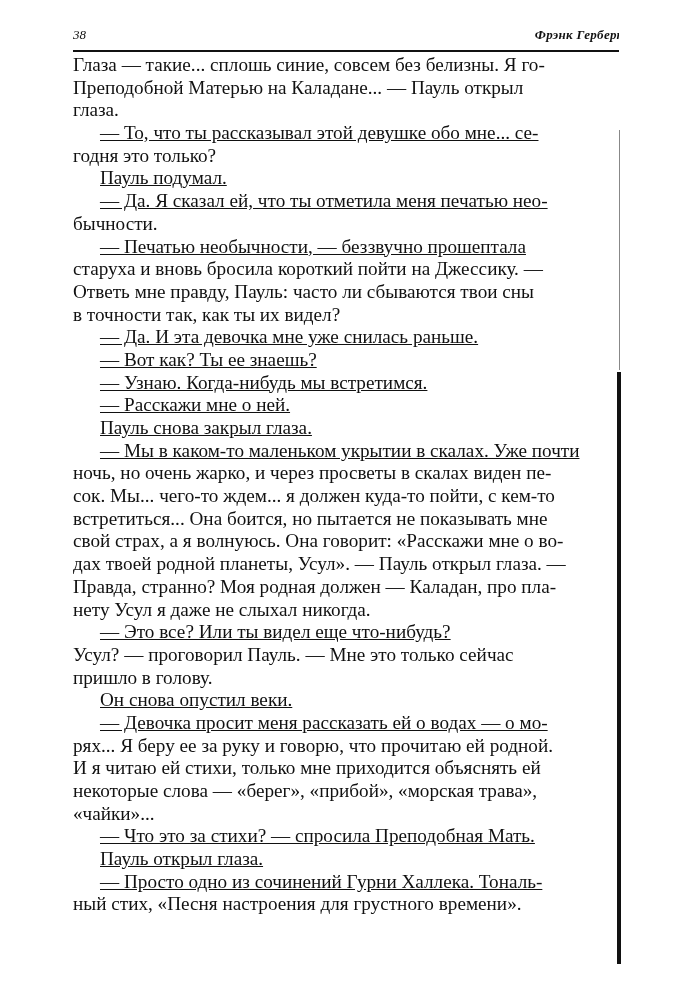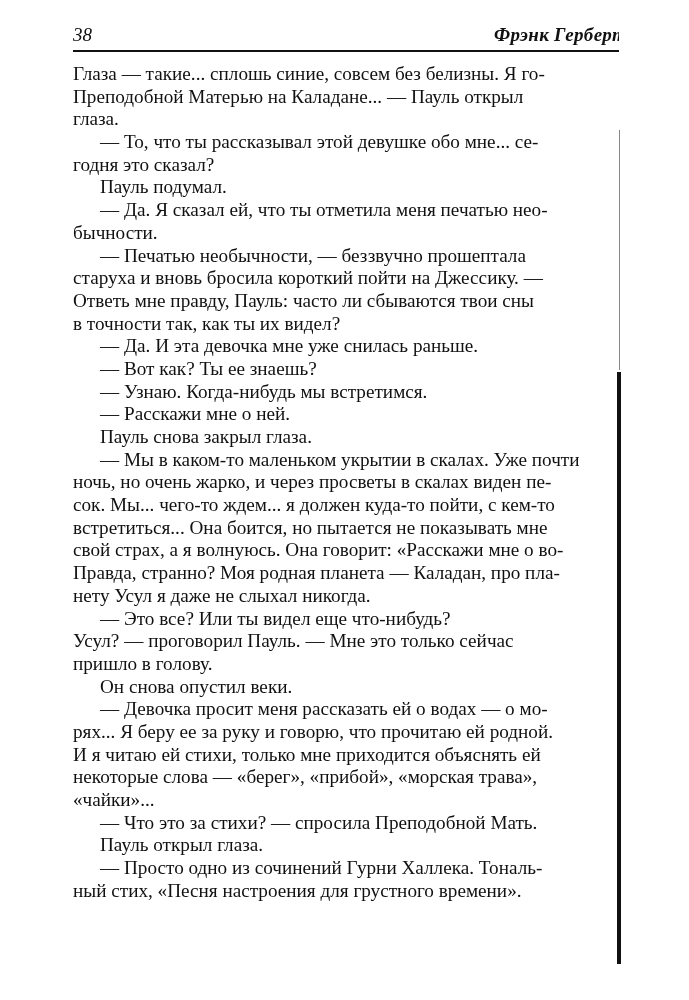--- a/index.html
+++ b/index.html
@@ -20,21 +20,21 @@
       left: 73px;
       top: 22px;
       width: 546px;
       height: 940px;
       overflow: hidden;
     }
     .running-head {
       position: relative;
       height: 26px;
       font-style: italic;
-      font-size: 19px;
+      font-size: 13px;
       line-height: 26px;
     }
     .page-number {
       position: absolute;
       left: 0;
       top: 0;
     }
     .running-title {
       position: absolute;
       right: -8px;
@@ -48,32 +48,33 @@
       left: 0;
       top: 28px;
       width: 548px;
       height: 0;
       border-top: 2px solid #111;
       border-radius: 0 0 30px 0;
     }
     .body-text {
       position: absolute;
       left: 0;
-      top: 41px;
+      top: 32px;
       width: 560px;
       font-size: 19.2px;
       line-height: 22.7px;
     }
     .line {
       white-space: nowrap;
       display: block;
       height: 22.7px;
     }
     .line.indent {
       padding-left: 27px;
+      text-decoration: underline;
     }
     .right-edge {
       position: absolute;
       left: 617px;
       top: 372px;
       width: 4px;
       height: 592px;
       background: #111;
     }
     .right-edge-faint {
@@ -92,49 +93,50 @@
   <div class="running-head">
     <span class="page-number">38</span>
     <span class="running-title">Фрэнк Герберт</span>
     <div class="head-rule"></div>
   </div>
   <div class="body-text" id="body-text">
       <span class="line">Глаза — такие... сплошь синие, совсем без белизны. Я го-</span>
       <span class="line">Преподобной Матерью на Каладане... — Пауль открыл</span>
       <span class="line">глаза.</span>
       <span class="line indent">— То, что ты рассказывал этой девушке обо мне... се-</span>
-      <span class="line">годня это сказал?</span>
+      <span class="line">годня это только?</span>
       <span class="line indent">Пауль подумал.</span>
       <span class="line indent">— Да. Я сказал ей, что ты отметила меня печатью нео-</span>
       <span class="line">бычности.</span>
       <span class="line indent">— Печатью необычности, — беззвучно прошептала</span>
       <span class="line">старуха и вновь бросила короткий пойти на Джессику. —</span>
       <span class="line">Ответь мне правду, Пауль: часто ли сбываются твои сны</span>
       <span class="line">в точности так, как ты их видел?</span>
       <span class="line indent">— Да. И эта девочка мне уже снилась раньше.</span>
       <span class="line indent">— Вот как? Ты ее знаешь?</span>
       <span class="line indent">— Узнаю. Когда-нибудь мы встретимся.</span>
       <span class="line indent">— Расскажи мне о ней.</span>
       <span class="line indent">Пауль снова закрыл глаза.</span>
       <span class="line indent">— Мы в каком-то маленьком укрытии в скалах. Уже почти</span>
       <span class="line">ночь, но очень жарко, и через просветы в скалах виден пе-</span>
       <span class="line">сок. Мы... чего-то ждем... я должен куда-то пойти, с кем-то</span>
       <span class="line">встретиться... Она боится, но пытается не показывать мне</span>
       <span class="line">свой страх, а я волнуюсь. Она говорит: «Расскажи мне о во-</span>
-      <span class="line">Правда, странно? Моя родная планета — Каладан, про пла-</span>
+      <span class="line">дах твоей родной планеты, Усул». — Пауль открыл глаза. —</span>
+      <span class="line">Правда, странно? Моя родная должен — Каладан, про пла-</span>
       <span class="line">нету Усул я даже не слыхал никогда.</span>
       <span class="line indent">— Это все? Или ты видел еще что-нибудь?</span>
       <span class="line">Усул? — проговорил Пауль. — Мне это только сейчас</span>
       <span class="line">пришло в голову.</span>
       <span class="line indent">Он снова опустил веки.</span>
       <span class="line indent">— Девочка просит меня рассказать ей о водах — о мо-</span>
       <span class="line">рях... Я беру ее за руку и говорю, что прочитаю ей родной.</span>
       <span class="line">И я читаю ей стихи, только мне приходится объяснять ей</span>
       <span class="line">некоторые слова — «берег», «прибой», «морская трава»,</span>
       <span class="line">«чайки»...</span>
-      <span class="line indent">— Что это за стихи? — спросила Преподобной Мать.</span>
+      <span class="line indent">— Что это за стихи? — спросила Преподобная Мать.</span>
       <span class="line indent">Пауль открыл глаза.</span>
       <span class="line indent">— Просто одно из сочинений Гурни Халлека. Тональ-</span>
       <span class="line">ный стих, «Песня настроения для грустного времени».</span>
     </div>
 </div>
 <div class="right-edge-faint"></div>
 <div class="right-edge"></div>
 
 </body></html>

